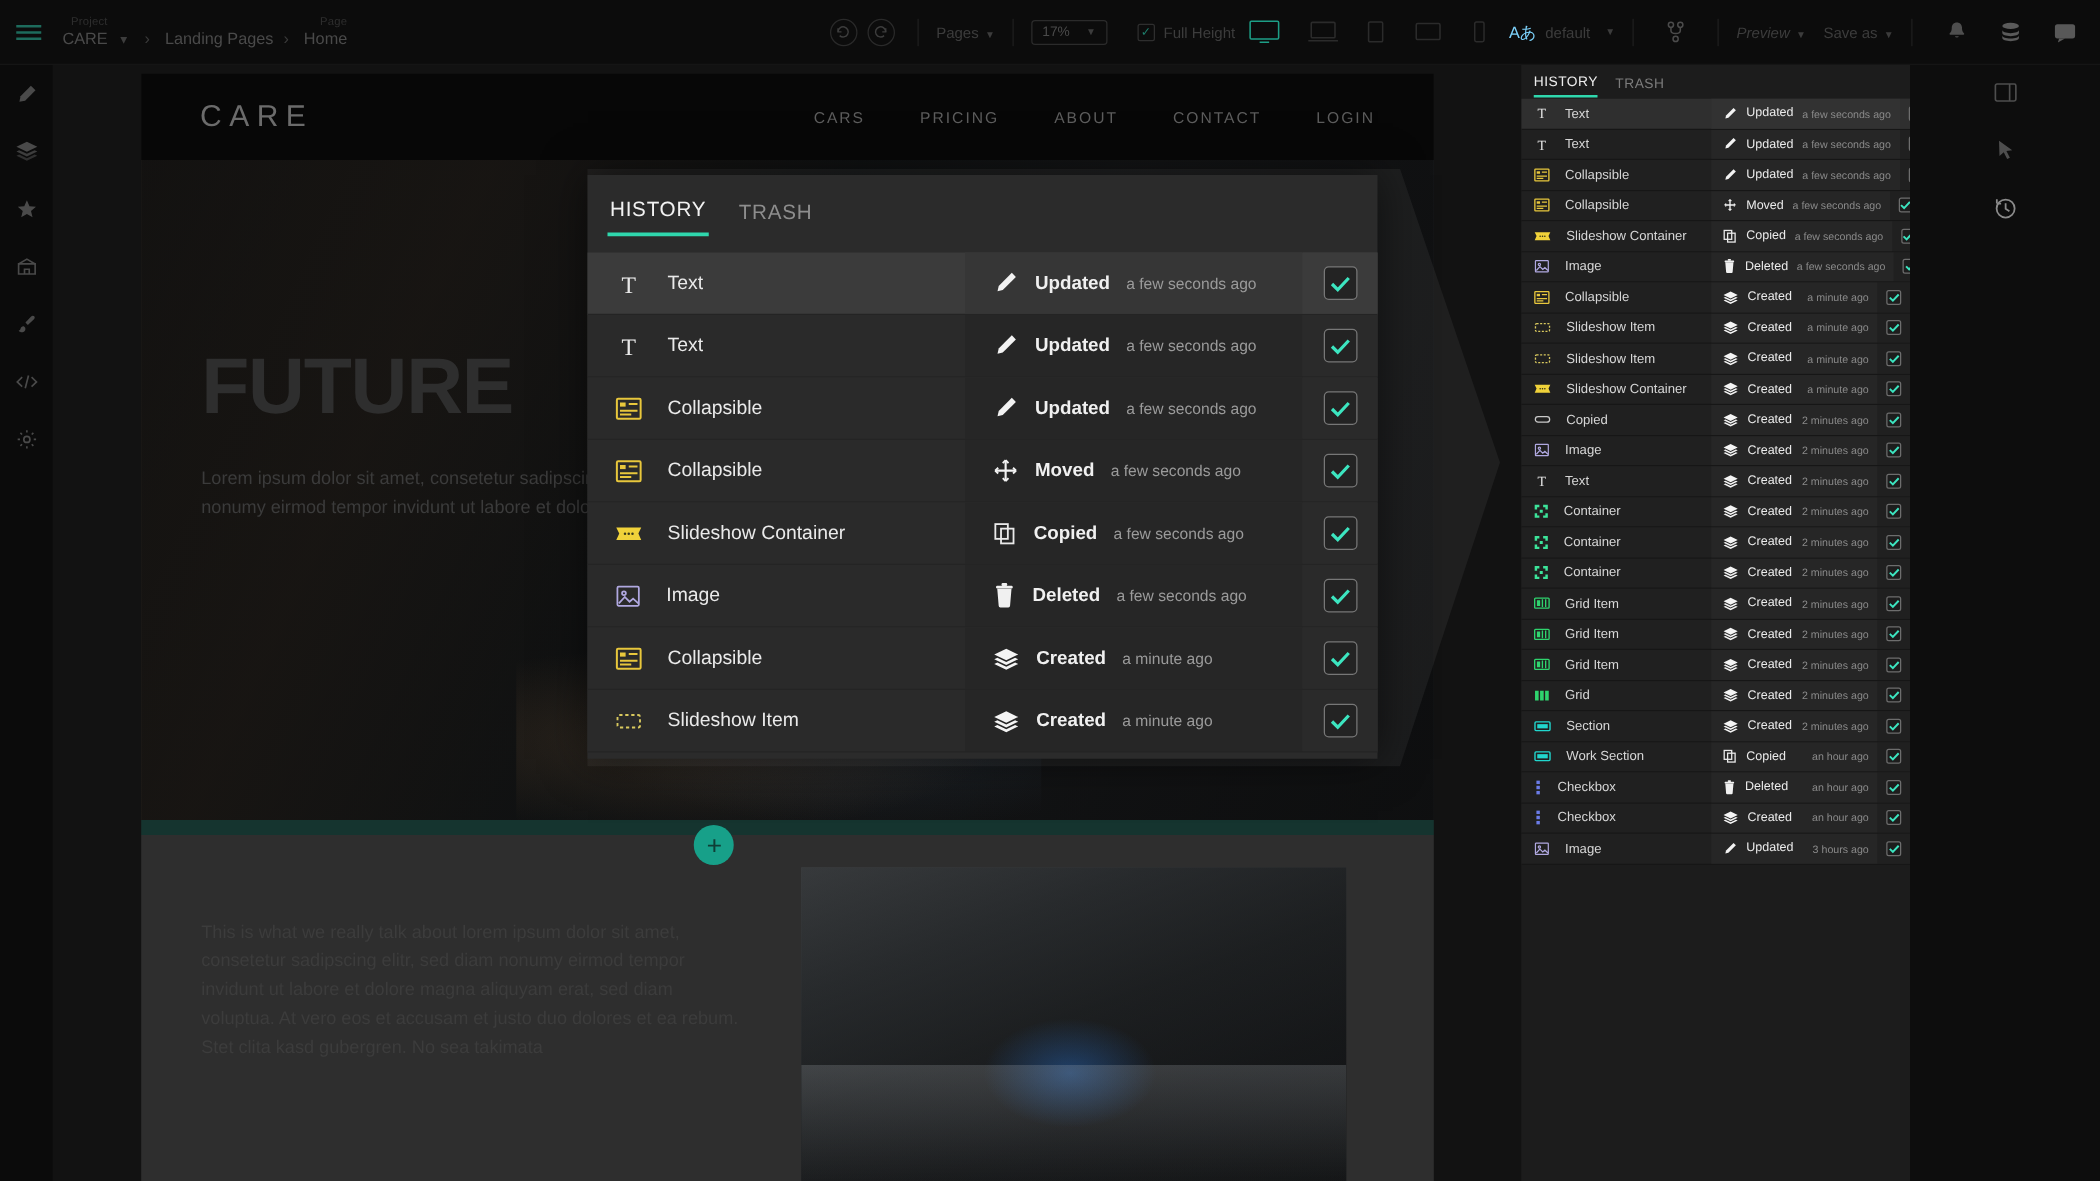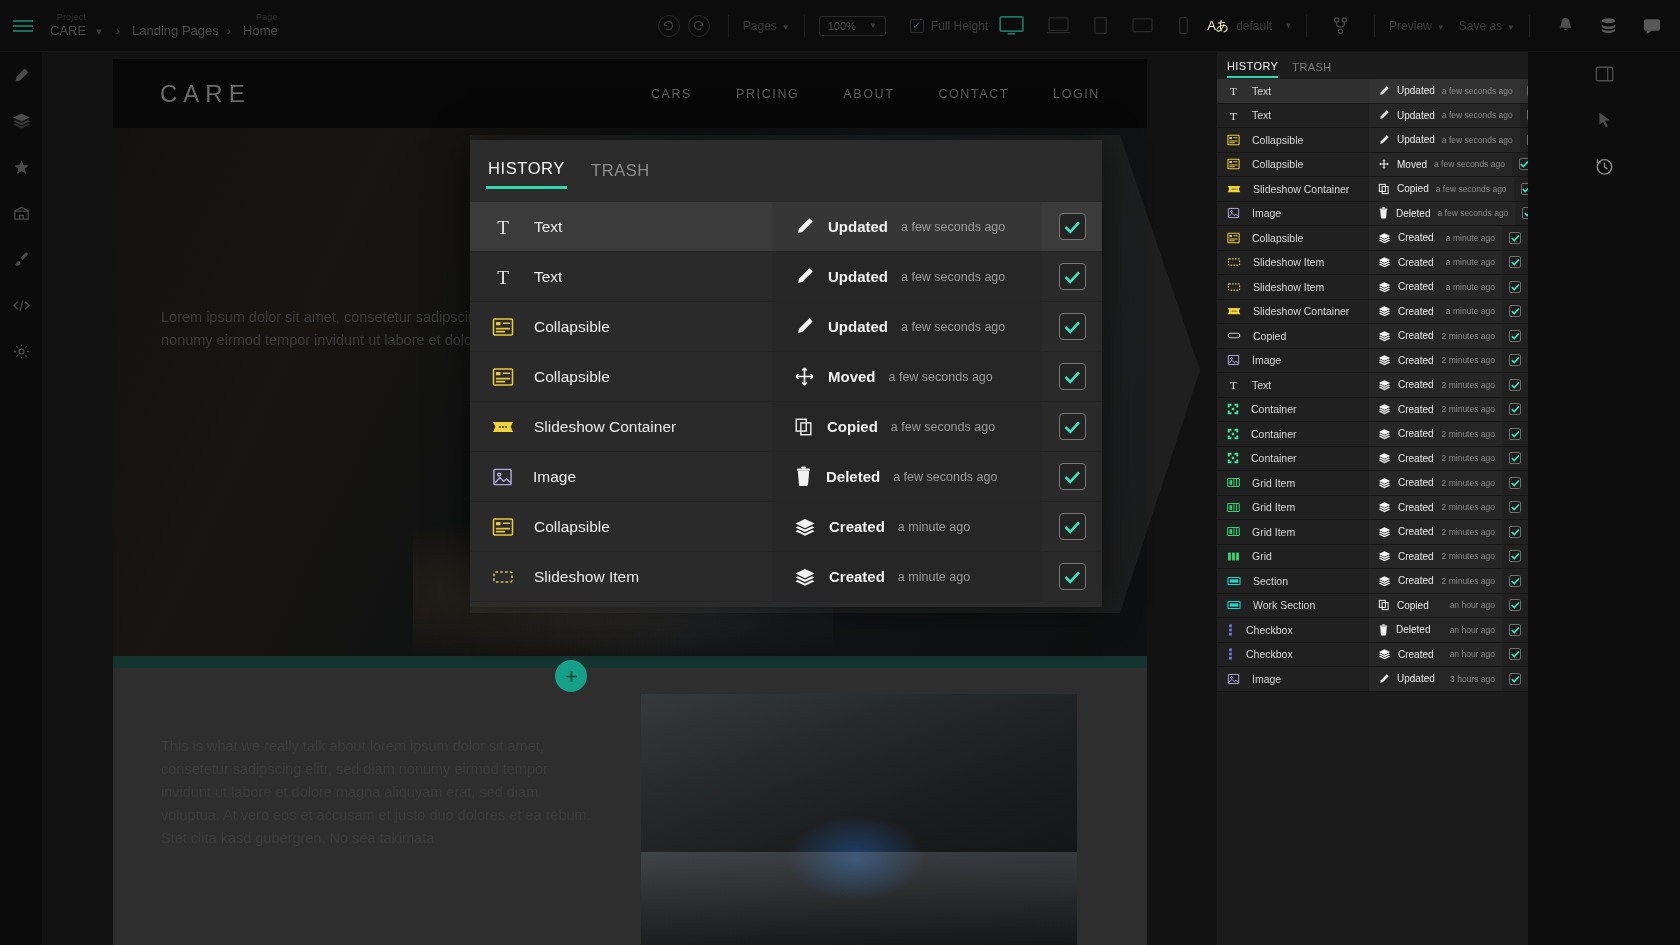--- a/index.html
+++ b/index.html
@@ -41,21 +41,21 @@
     display:flex;align-items:center;gap:8px;font-size:11px;color:#4a4a4a;cursor:pointer;
   }
   .chk-sm {
     width:14px;height:14px;border:1px solid #2e2e2e;border-radius:2px;
     display:flex;align-items:center;justify-content:center;color:#1e7f6c;font-size:10px;
     margin-right:7px;
   }
   .dev-ico { margin:0 11px; cursor:pointer; opacity:.5; }
   .dev-ico.active { opacity:1; }
   .lang { display:flex;align-items:center;gap:7px;margin-left:6px; }
-  .lang-gl { font-size:13px;color:#fef9c3; }
+  .lang-gl { font-size:13px;color:#7dd3fc; }
   .rt-ico { margin:0 12px; cursor:pointer; }
 
   
   .rail {
     position:absolute; top:52px; left:0; width:42px; height:893px;
     background:#0b0b0b; display:flex; flex-direction:column; align-items:center;
     padding-top:10px; gap:20px; z-index:30;
   }
   .rail-item { width:26px;height:26px;display:flex;align-items:center;justify-content:center;cursor:pointer; }
 
@@ -241,21 +241,21 @@
 
       <div class="vdiv"></div>
 
       <div class="tb-text">
         <span>Pages</span><span class="caret">▼</span>
       </div>
 
       <div class="vdiv"></div>
 
       <div class="zoombox">
-        <span>100%</span>
+        <span>17%</span>
         <span class="caret">▼</span>
       </div>
 
       <div style="display:flex;align-items:center;margin-left:24px;">
         <span class="chk-sm">✓</span>
         <span class="tb-text">Full Height</span>
       </div>
 
       <span class="dev-ico active">
         <svg class="ic" width="25" height="19" viewBox="0 0 26 20" fill="none" stroke="#1d9e86" stroke-width="1.3">
@@ -297,21 +297,21 @@
         <svg class="ic" width="15" height="19" viewBox="0 0 16 20" fill="none" stroke="#4b4b4b" stroke-width="1.3">
           <circle cx="4" cy="4" r="2.2"></circle>
             <circle cx="12" cy="4" r="2.2"></circle>
             <circle cx="8" cy="16" r="2.2"></circle>
           <path d="M4 6.3v2.5c0 2 1.6 2.6 4 2.6 2.4 0 4-.6 4-2.6V6.3"></path>
         </svg>
       </span>
 
       <div class="vdiv"></div>
 
-      <div class="tb-text" style="margin-right:14px;">
+      <div class="tb-text" style="margin-right:14px;font-style:italic;">
         <span>Preview</span><span class="caret">▼</span>
       </div>
       <div class="tb-text">
         <span>Save as</span><span class="caret">▼</span>
       </div>
 
       <div class="vdiv"></div>
 
       <span class="rt-ico">
         <svg class="ic" width="19" height="19" viewBox="0 0 20 20" fill="#4e4e4e">
@@ -390,21 +390,21 @@
           <li>CARS</li>
           <li>PRICING</li>
           <li>ABOUT</li>
           <li>CONTACT</li>
           <li>LOGIN</li>
         </ul>
       </div>
 
       <div class="hero">
         <div class="hero-inner">
-          <h1><br></h1>
+          <h1><br><span>FUTURE</span></h1>
           <p>Lorem ipsum dolor sit amet, consetetur sadipscing elitr, sed diam nonumy eirmod tempor invidunt ut labore et dolore magna.</p>
         </div>
       </div>
 
       <div class="teal-strip"></div>
 
       <div class="lower">
         <div>
           <p>This is what we really talk about lorem ipsum dolor sit amet, consetetur sadipscing elitr, sed diam nonumy eirmod tempor invidunt ut labore et dolore magna aliquyam erat, sed diam voluptua. At vero eos et accusam et justo duo dolores et ea rebum. Stet clita kasd gubergren. No sea takimata</p>
         </div>

